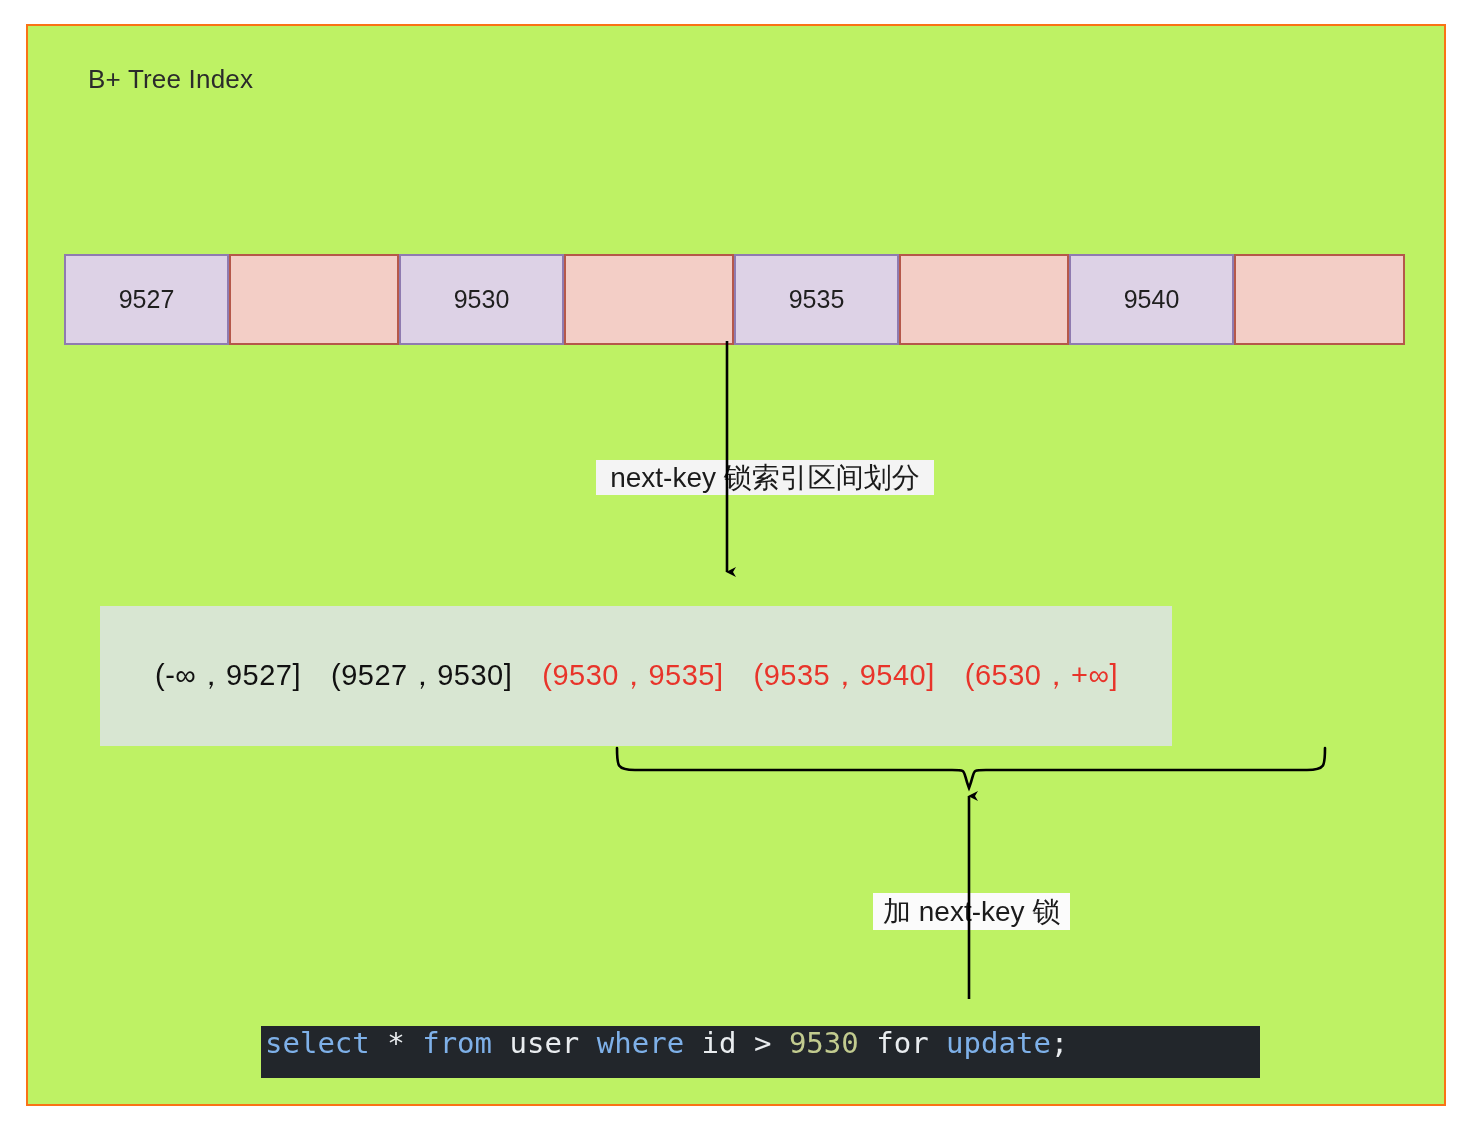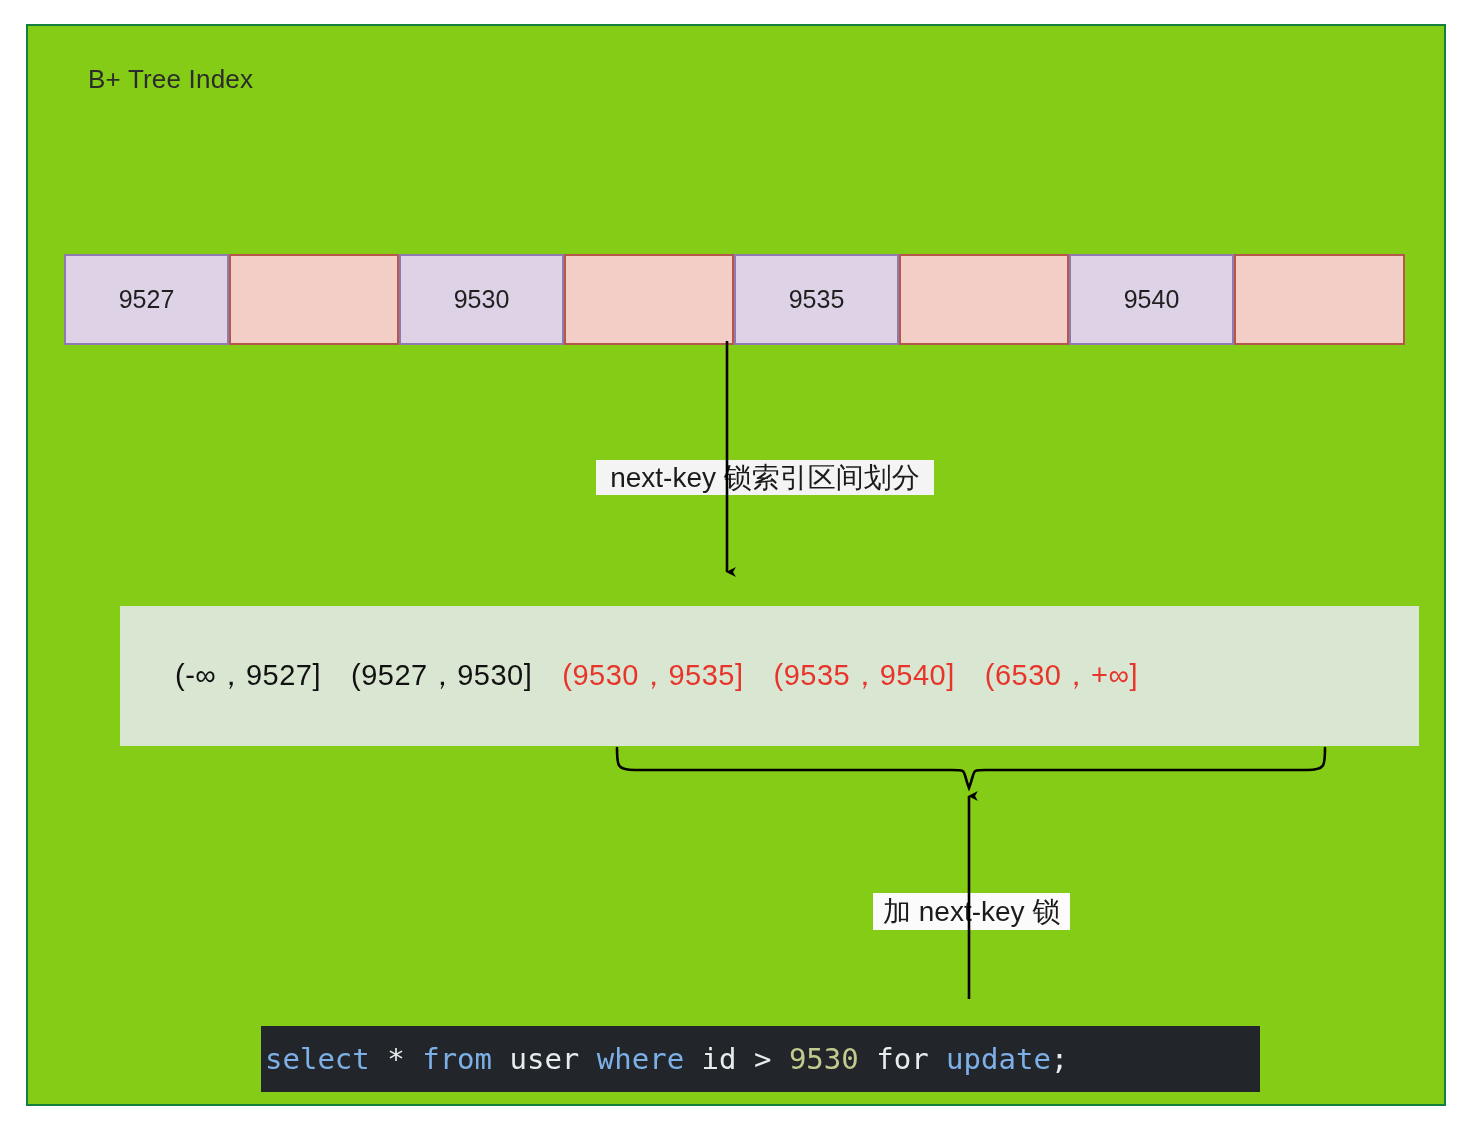--- a/index.html
+++ b/index.html
@@ -11,22 +11,22 @@
   }
   #canvas{
     position:absolute;left:0;top:0;width:1474px;height:1134px;
     background:#ffffff;
   }
   
   .frame{
     position:absolute;
     left:26px;top:24px;
     width:1420px;height:1082px;
-    background:#84cc16;
-    border:2px solid #15803d;
+    background:#bef264;
+    border:2px solid #f97316;
     box-sizing:border-box;
   }
   .title{
     position:absolute;
     left:60px;top:38px;
     font-size:26px;
     color:#2b2b2b;
     letter-spacing:0.2px;
     white-space:nowrap;
   }
@@ -68,22 +68,22 @@
     text-align:center;
     font-size:28px;color:#1b1b1b;
   }
   .label-mid span{
     background:#f4f4f4;
     padding:2px 14px;
   }
   
   .band{
     position:absolute;
-    left:92px;top:580px;
-    width:1299px;height:140px;
+    left:72px;top:580px;
+    width:1072px;height:140px;
     background:#d8e6d2;
   }
   .band-inner{
     position:absolute;
     left:0;top:0;width:100%;height:100%;
     display:flex;align-items:center;
     padding-left:55px;
     box-sizing:border-box;
     font-size:29px;
     letter-spacing:0.5px;
@@ -101,23 +101,23 @@
     white-space:nowrap;
   }
   .label-brace span{
     background:#fbfbfb;
     padding:3px 10px;
   }
   
   .sql{
     position:absolute;
     left:233px;top:1000px;
-    width:999px;height:66px;
+    width:999px;height:52px;
     background:#22262b;
-    display:flex;align-items:center;
+    display:flex;
     font-family:"DejaVu Sans Mono","Liberation Mono",monospace;
     font-size:29px;
     letter-spacing:0px;
     white-space:pre;
     padding-left:4px;
     box-sizing:border-box;
   }
   .tok-kw{color:#7eb0e8;}
   .tok-id{color:#e9ecef;}
   .tok-op{color:#e9ecef;}

